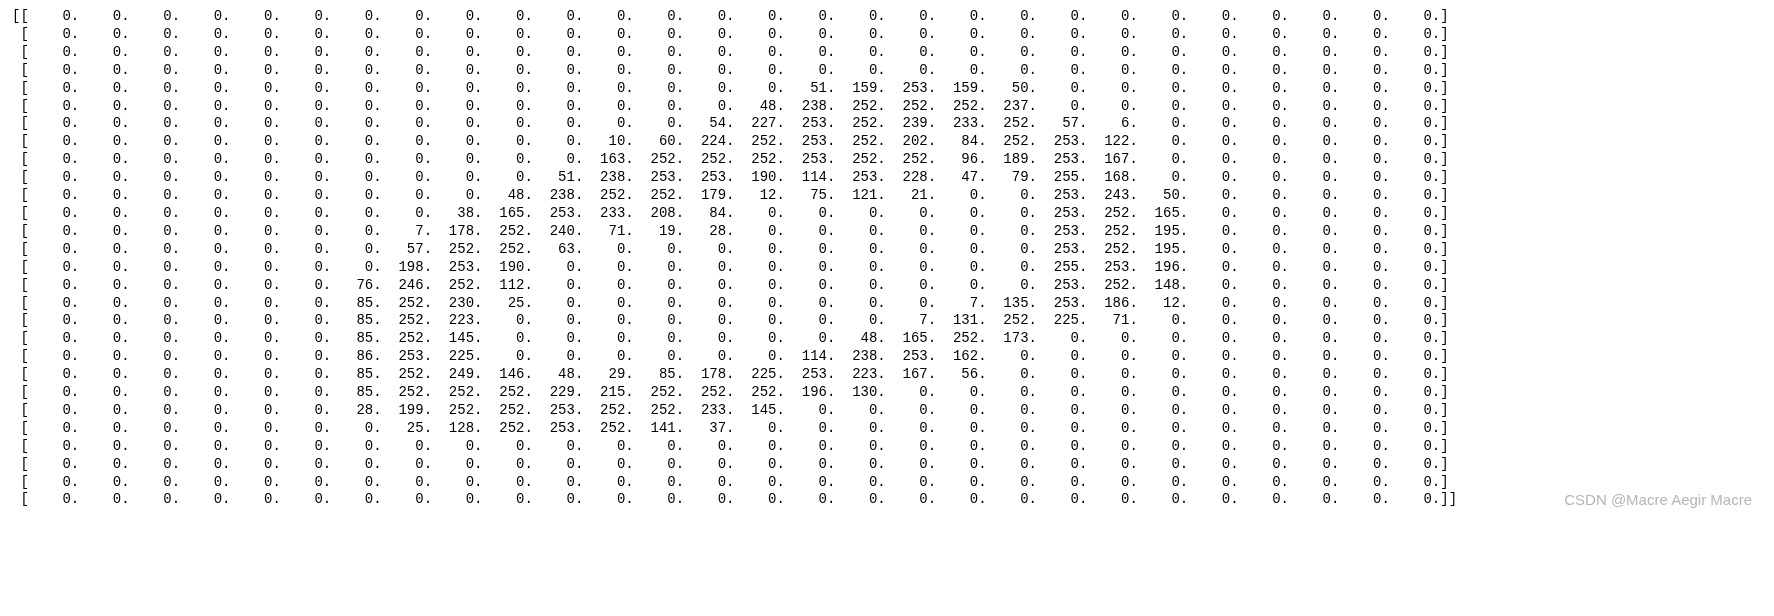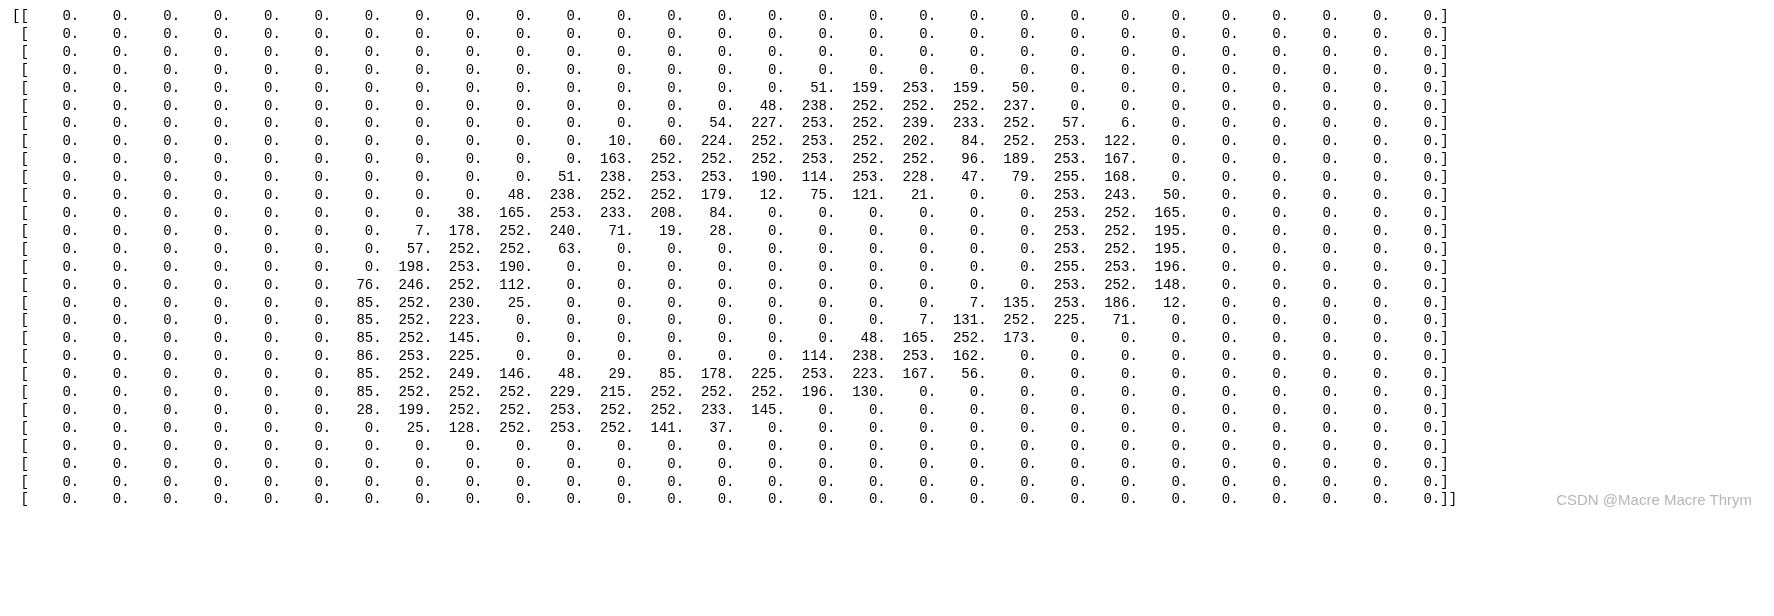--- a/index.html
+++ b/index.html
@@ -54,13 +54,13 @@
  [    0.    0.    0.    0.    0.    0.   86.  253.  225.    0.    0.    0.    0.    0.    0.  114.  238.  253.  162.    0.    0.    0.    0.    0.    0.    0.    0.    0.]
  [    0.    0.    0.    0.    0.    0.   85.  252.  249.  146.   48.   29.   85.  178.  225.  253.  223.  167.   56.    0.    0.    0.    0.    0.    0.    0.    0.    0.]
  [    0.    0.    0.    0.    0.    0.   85.  252.  252.  252.  229.  215.  252.  252.  252.  196.  130.    0.    0.    0.    0.    0.    0.    0.    0.    0.    0.    0.]
  [    0.    0.    0.    0.    0.    0.   28.  199.  252.  252.  253.  252.  252.  233.  145.    0.    0.    0.    0.    0.    0.    0.    0.    0.    0.    0.    0.    0.]
  [    0.    0.    0.    0.    0.    0.    0.   25.  128.  252.  253.  252.  141.   37.    0.    0.    0.    0.    0.    0.    0.    0.    0.    0.    0.    0.    0.    0.]
  [    0.    0.    0.    0.    0.    0.    0.    0.    0.    0.    0.    0.    0.    0.    0.    0.    0.    0.    0.    0.    0.    0.    0.    0.    0.    0.    0.    0.]
  [    0.    0.    0.    0.    0.    0.    0.    0.    0.    0.    0.    0.    0.    0.    0.    0.    0.    0.    0.    0.    0.    0.    0.    0.    0.    0.    0.    0.]
  [    0.    0.    0.    0.    0.    0.    0.    0.    0.    0.    0.    0.    0.    0.    0.    0.    0.    0.    0.    0.    0.    0.    0.    0.    0.    0.    0.    0.]
  [    0.    0.    0.    0.    0.    0.    0.    0.    0.    0.    0.    0.    0.    0.    0.    0.    0.    0.    0.    0.    0.    0.    0.    0.    0.    0.    0.    0.]]</div>
 
-<div class="watermark">CSDN @Macre Macre Thrym</div>
+<div class="watermark">CSDN @Macre Aegir Macre</div>
 
 </body></html>

